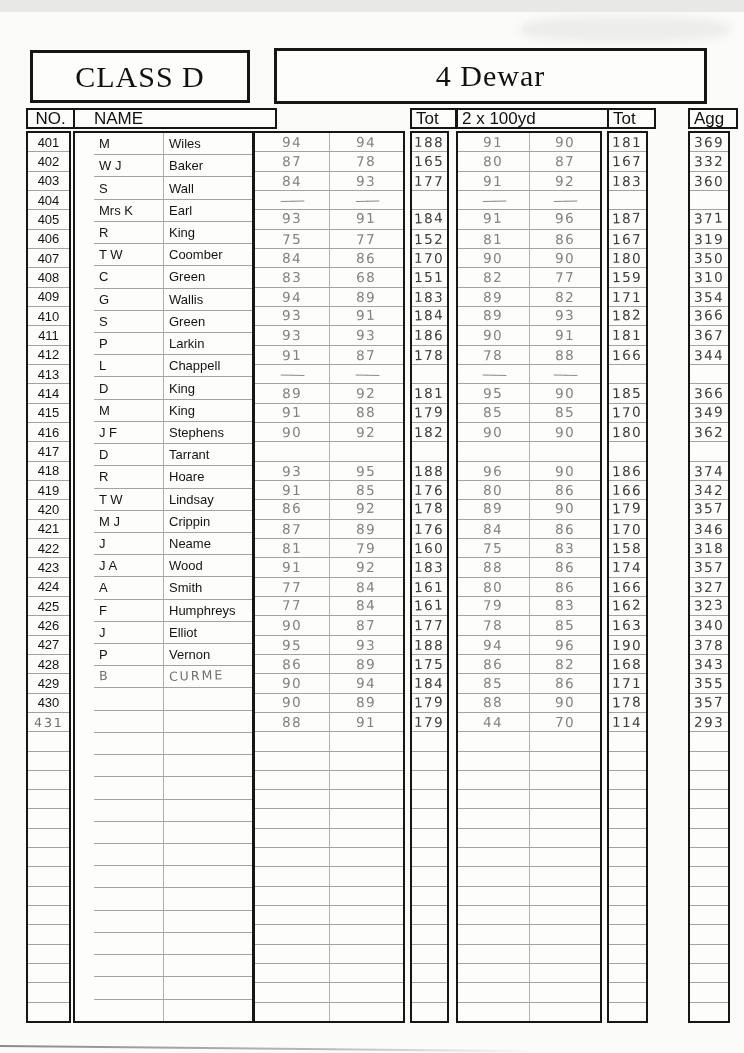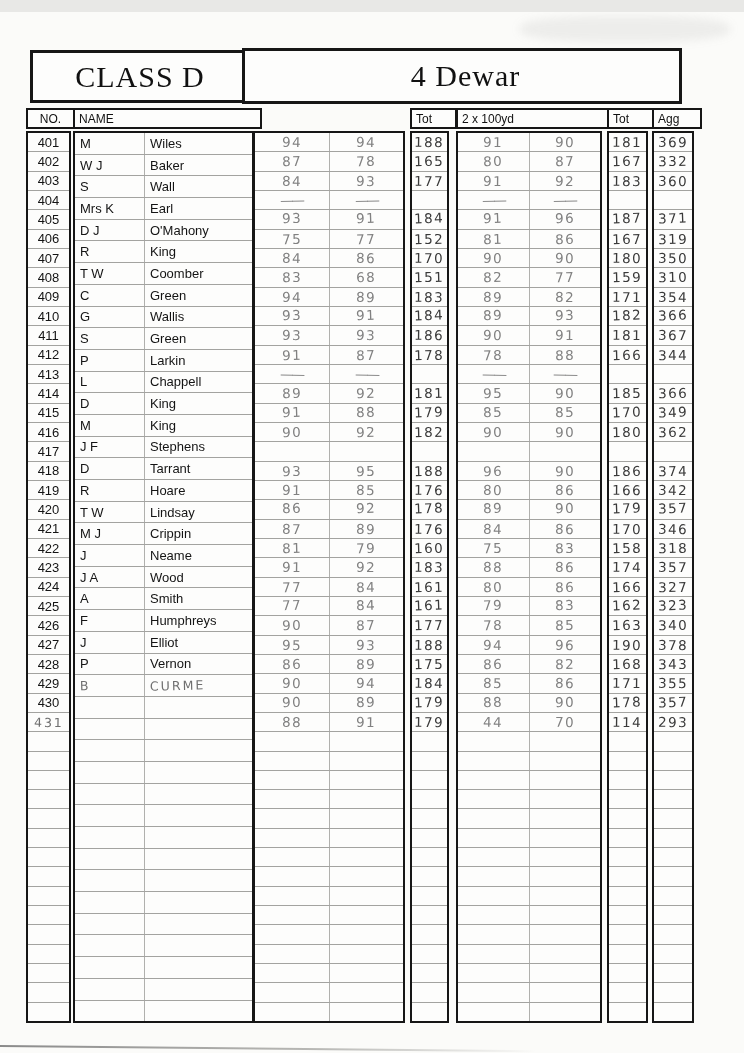--- a/index.html
+++ b/index.html
@@ -26,25 +26,25 @@
     transform:rotate(0.55deg);
     transform-origin:left center;
   }
   .titlebox{
     position:absolute;border:3px solid #161616;background:#fdfdfc;
     display:flex;align-items:center;justify-content:center;
     font-family:"Liberation Serif",serif;
     font-size:30px;letter-spacing:1px;color:#111;
   }
   .box-class{left:30px;top:38px;width:214px;height:47px;}
-  .box-match{left:242px;top:36px;width:427px;height:50px;padding-left:7px;}
+  .box-match{left:274px;top:36px;width:427px;height:50px;}
   .hdr{
     position:absolute;top:96px;height:17px;
     border:2px solid #161616;background:#fdfdfc;
-    font-size:12px;display:flex;align-items:center;
+    font-size:17px;display:flex;align-items:center;
     padding-left:4px;color:#111;
   }
   .hdr.center{justify-content:center;padding-left:0;}
   .block{
     position:absolute;top:119px;height:892px;
     border:2.5px solid #161616;background:#fdfdfc;
     display:flex;flex-direction:column;
     box-sizing:border-box;
   }
   .trow{
@@ -64,26 +64,26 @@
     color:#818181;white-space:nowrap;
   }
   .hw.dark{color:#3a3a3a;}
   .hw.name{color:#6f6f6f;letter-spacing:2px;font-size:12.5px;}
   .hw.dash{letter-spacing:-2px;color:#8d8d8d;}
   .trow:nth-child(2n) .hw{transform:rotate(-1.4deg);}
   .trow:nth-child(2n+1) .hw{transform:rotate(0.9deg);}
   .trow:nth-child(5n) .hw{transform:rotate(-2deg) translateY(-1px);}
   
   .c-no{left:26px;width:45px;}
-  .c-name{left:73px;width:181px;}
+  .c-name{left:73px;width:181px;padding-left:19px;}
   .c-r1{left:253px;width:152px;}
   .c-t1{left:410px;width:39px;}
   .c-r2{left:456px;width:146px;}
   .c-t2{left:607px;width:41px;}
-  .c-agg{left:652px;width:42px;text-align:center;}
+  .c-agg{left:688px;width:42px;text-align:center;}
 </style>
 </head>
 <body>
 
 <div class="paper">
 
   <div class="smudge"></div>
 
   <div class="titlebox box-class">
     <span>CLASS D</span>
@@ -329,28 +329,20 @@
       <div class="trow">
         <div class="sub l txt namefirst">
           <span class="typed">Mrs K</span>
         </div>
         <div class="sub txt">
           <span class="typed">Earl</span>
         </div>
       </div>
       <div class="trow">
         <div class="sub l txt namefirst">
-          <span class="typed">D J</span>
-        </div>
-        <div class="sub txt">
-          <span class="typed">O'Mahony</span>
-        </div>
-      </div>
-      <div class="trow">
-        <div class="sub l txt namefirst">
           <span class="typed">R</span>
         </div>
         <div class="sub txt">
           <span class="typed">King</span>
         </div>
       </div>
       <div class="trow">
         <div class="sub l txt namefirst">
           <span class="typed">T W</span>
         </div>

